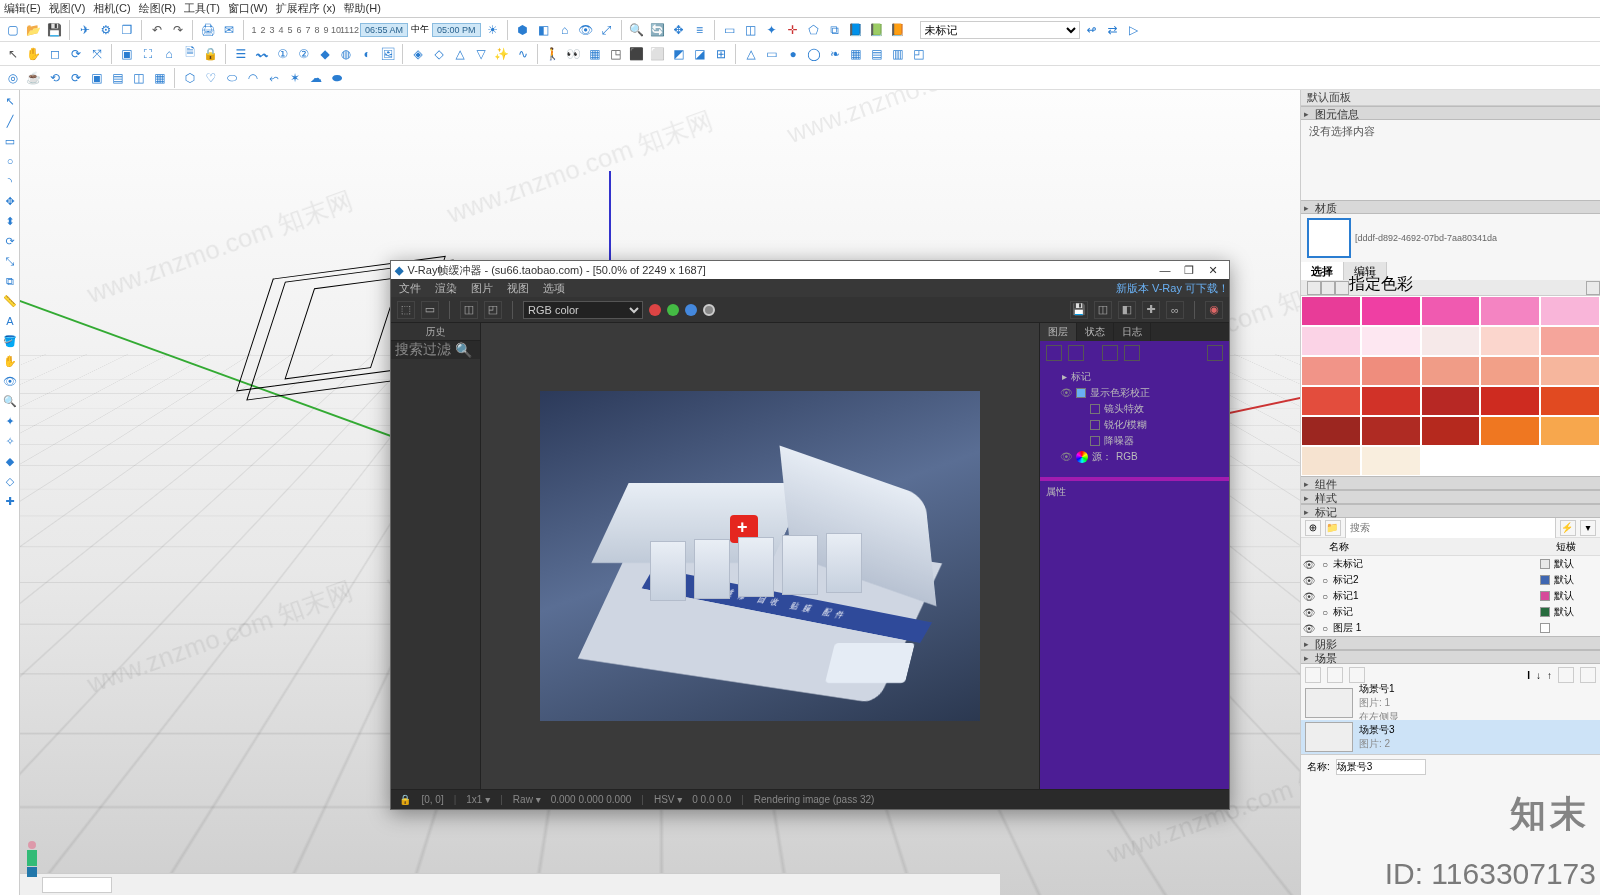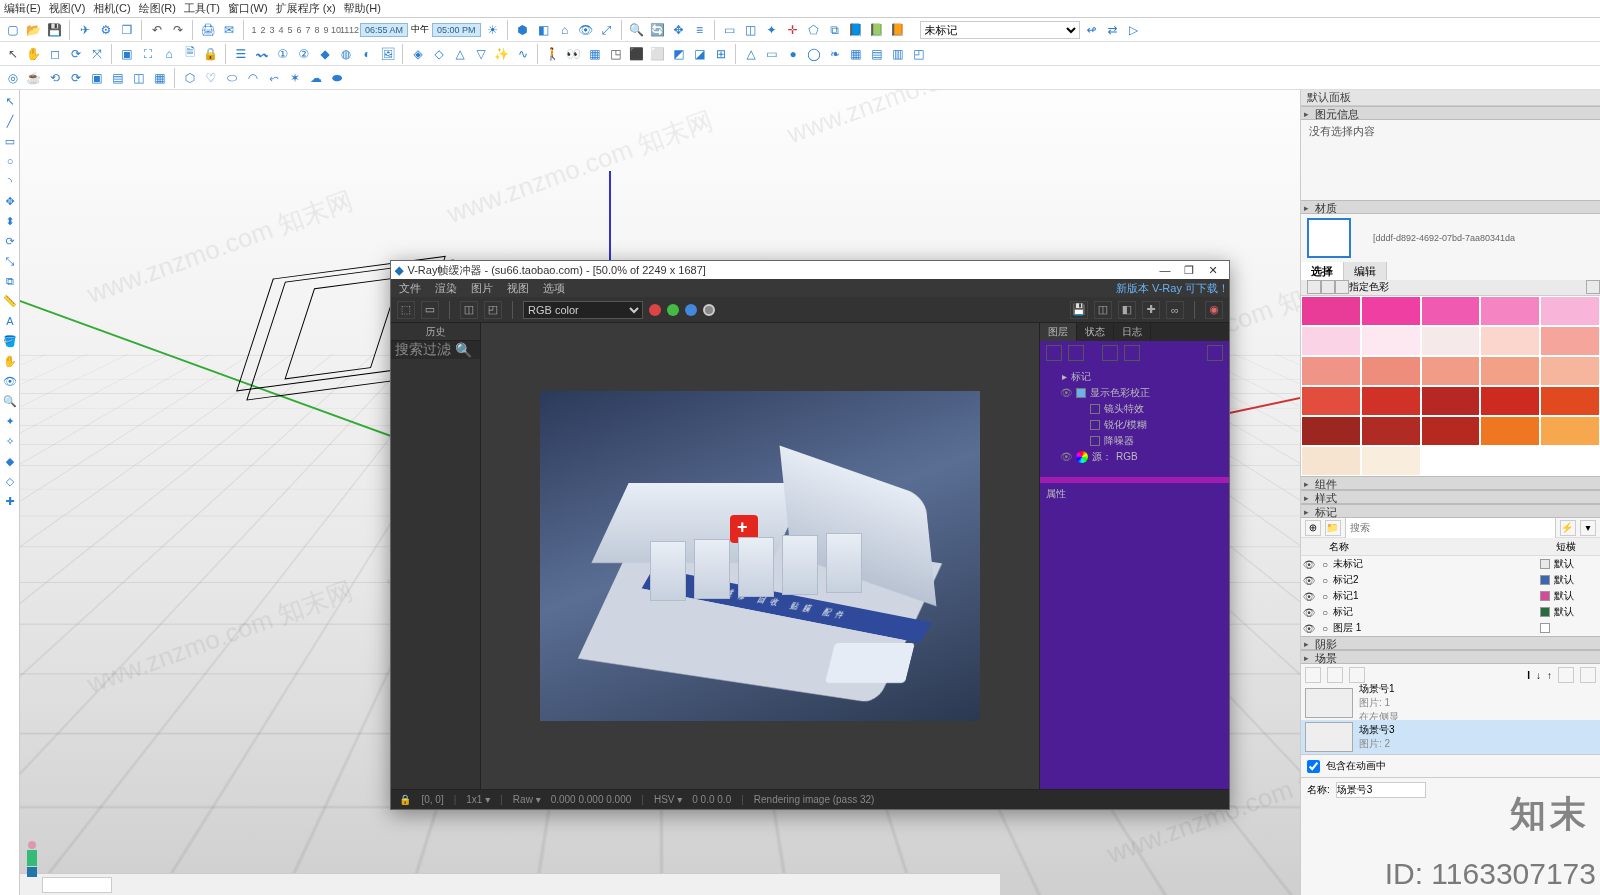--- a/index.html
+++ b/index.html
@@ -74,37 +74,37 @@
 .vfb-right .tabs { height: 18px; display: flex; background: #2a2a2a; }
 .vfb-right .tabs span { padding: 2px 8px; border-right: 1px solid #222; }
 .vfb-right .tabs span.active { background: #3a3a3a; }
 .vfb-right .toolbar2 { height: 24px; display: flex; align-items: center; gap: 6px; padding: 0 6px; }
 .vfb-right .toolbar2 .i { width: 16px; height: 16px; border: 1px solid #555; }
 .vfb-right .tree { padding: 4px 6px; line-height: 16px; }
 .vfb-right .tree .row { display: flex; align-items: center; gap: 4px; }
 .vfb-right .tree .eye { width: 12px; text-align: center; color: #888; }
 .vfb-right .tree .chk { width: 10px; height: 10px; border: 1px solid #777; }
 .vfb-right .tree .chk.on { background: #6ab0f3; }
-.vfb-right .section { border-top: 6px solid #a21caf; padding: 4px 6px; margin-top: 8px; }
+.vfb-right .section { border-top: 4px solid #a21caf; padding: 4px 6px; margin-top: 8px; }
 .vfb-status { height: 20px; background: #2a2a2a; color: #888; font-size: 10px; display: flex; align-items: center; gap: 10px; padding: 0 8px; border-top: 1px solid #222; }
 .vfb-status .pipe { color: #555; }
 
 
 .rpanel { width: 300px; background: #f6f6f6; border-left: 1px solid #ccc; display: flex; flex-direction: column; font-size: 11px; }
 .rpanel .hd { height: 16px; background: #e4e4e4; border-bottom: 1px solid #ccc; padding-left: 6px; display: flex; align-items: center; color: #444; }
 .rpanel .section-hd { height: 14px; background: #d8d8d8; border-top: 1px solid #bbb; border-bottom: 1px solid #bbb; padding-left: 14px; color: #333; position: relative; line-height: 14px; }
 .rpanel .section-hd::before { content: "▸"; position: absolute; left: 3px; font-size: 9px; color: #555; }
 .rpanel .info { padding: 4px 8px; color: #555; height: 80px; }
-.rpanel .thumb { height: 48px; display: flex; align-items: center; padding: 2px 6px; gap: 22px; }
+.rpanel .thumb { height: 48px; display: flex; align-items: center; padding: 2px 6px; gap: 4px; }
 .rpanel .thumb .img { width: 44px; height: 40px; border: 2px solid #2a7dd1; background: #fff; }
 .rpanel .thumb .name { font-size: 9px; color: #666; word-break: break-all; flex: 1; }
 .rpanel .mat-tabs { height: 18px; display: flex; }
 .rpanel .mat-tabs span { padding: 2px 10px; background: #e4e4e4; border-right: 1px solid #ccc; }
 .rpanel .mat-tabs span.active { background: #fff; font-weight: bold; }
-.rpanel .mat-subhd { height: 16px; background: #eaeaea; border-bottom: 1px solid #ccc; display: flex; align-items: flex-start; padding-left: 6px; font-size: 10px; }
+.rpanel .mat-subhd { height: 16px; background: #eaeaea; border-bottom: 1px solid #ccc; display: flex; align-items: flex-end; padding-left: 6px; font-size: 16px; }
 .rpanel .mat-subhd .mi { width: 14px; height: 14px; border: 1px solid #aaa; }
 .swatches { display: grid; grid-template-columns: repeat(5, 1fr); grid-auto-rows: 30px; }
 .swatches .sw { border: 1px solid #fff; }
 .rpanel .tags { display: flex; flex-direction: column; }
 .rpanel .tags .tagbar { height: 20px; display: flex; align-items: center; gap: 4px; padding: 0 4px; border-bottom: 1px solid #ddd; }
 .rpanel .tags .tagbar .ic { width: 16px; height: 16px; border: 1px solid #ccc; display: flex; align-items: center; justify-content: center; font-size: 10px; }
 .rpanel .tags .tagbar input { flex: 1; height: 24px; border: 1px solid #ccc; font-size: 10px; padding-left: 4px; }
 .rpanel .tags .thead { height: 18px; display: flex; align-items: center; background: #f0f0f0; border-bottom: 1px solid #ddd; font-size: 10px; }
 .rpanel .tags .thead .c1 { flex: 1; padding-left: 28px; }
 .rpanel .tags .thead .c2 { width: 60px; text-align: center; padding-right: 8px; }
@@ -608,24 +608,20 @@
         </div>
       </div>
       <div class="sc-item sel">
         <div class="th"></div>
         <div>
           <div>场景号3</div>
           <div style="color:#888">图片: 2</div>
         </div>
       </div>
       <div class="foot">
-        <input type="checkbox" checked="" style="">
-        <span>包含在动画中</span>
-      </div>
-      <div class="foot">
         <span>名称:</span>
         <input type="text" value="场景号3" style="">
       </div>
     </div>
   </div>
 </div>
 
 <div class="brand">知末</div>
 <div class="idtext">ID: 1163307173</div>
 

